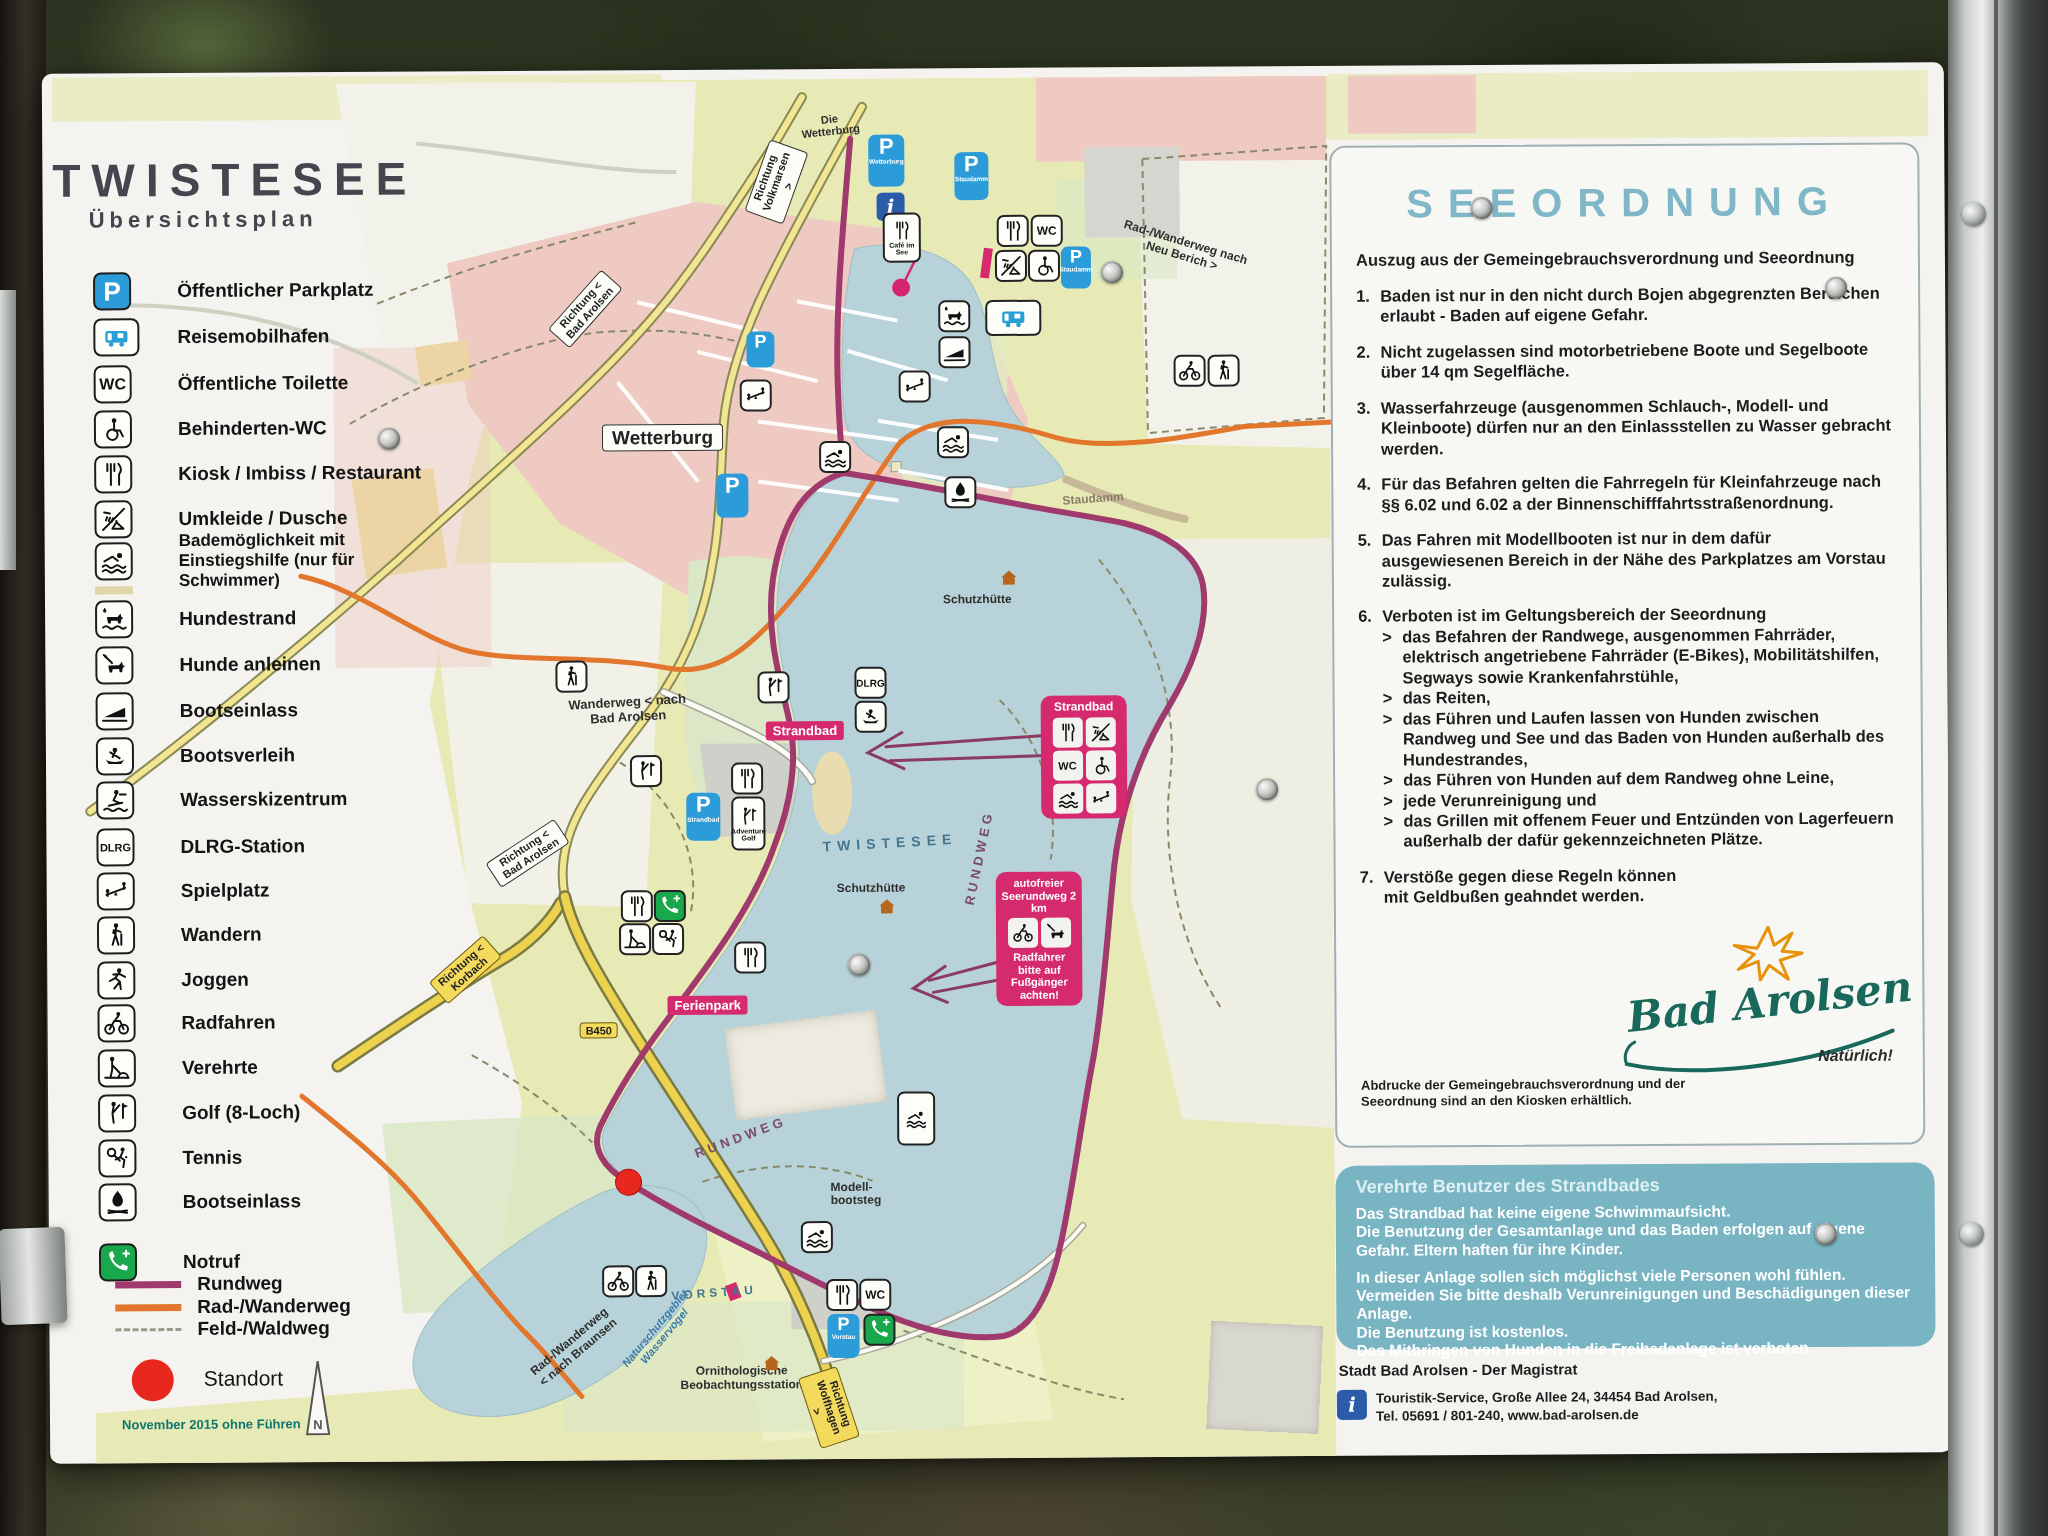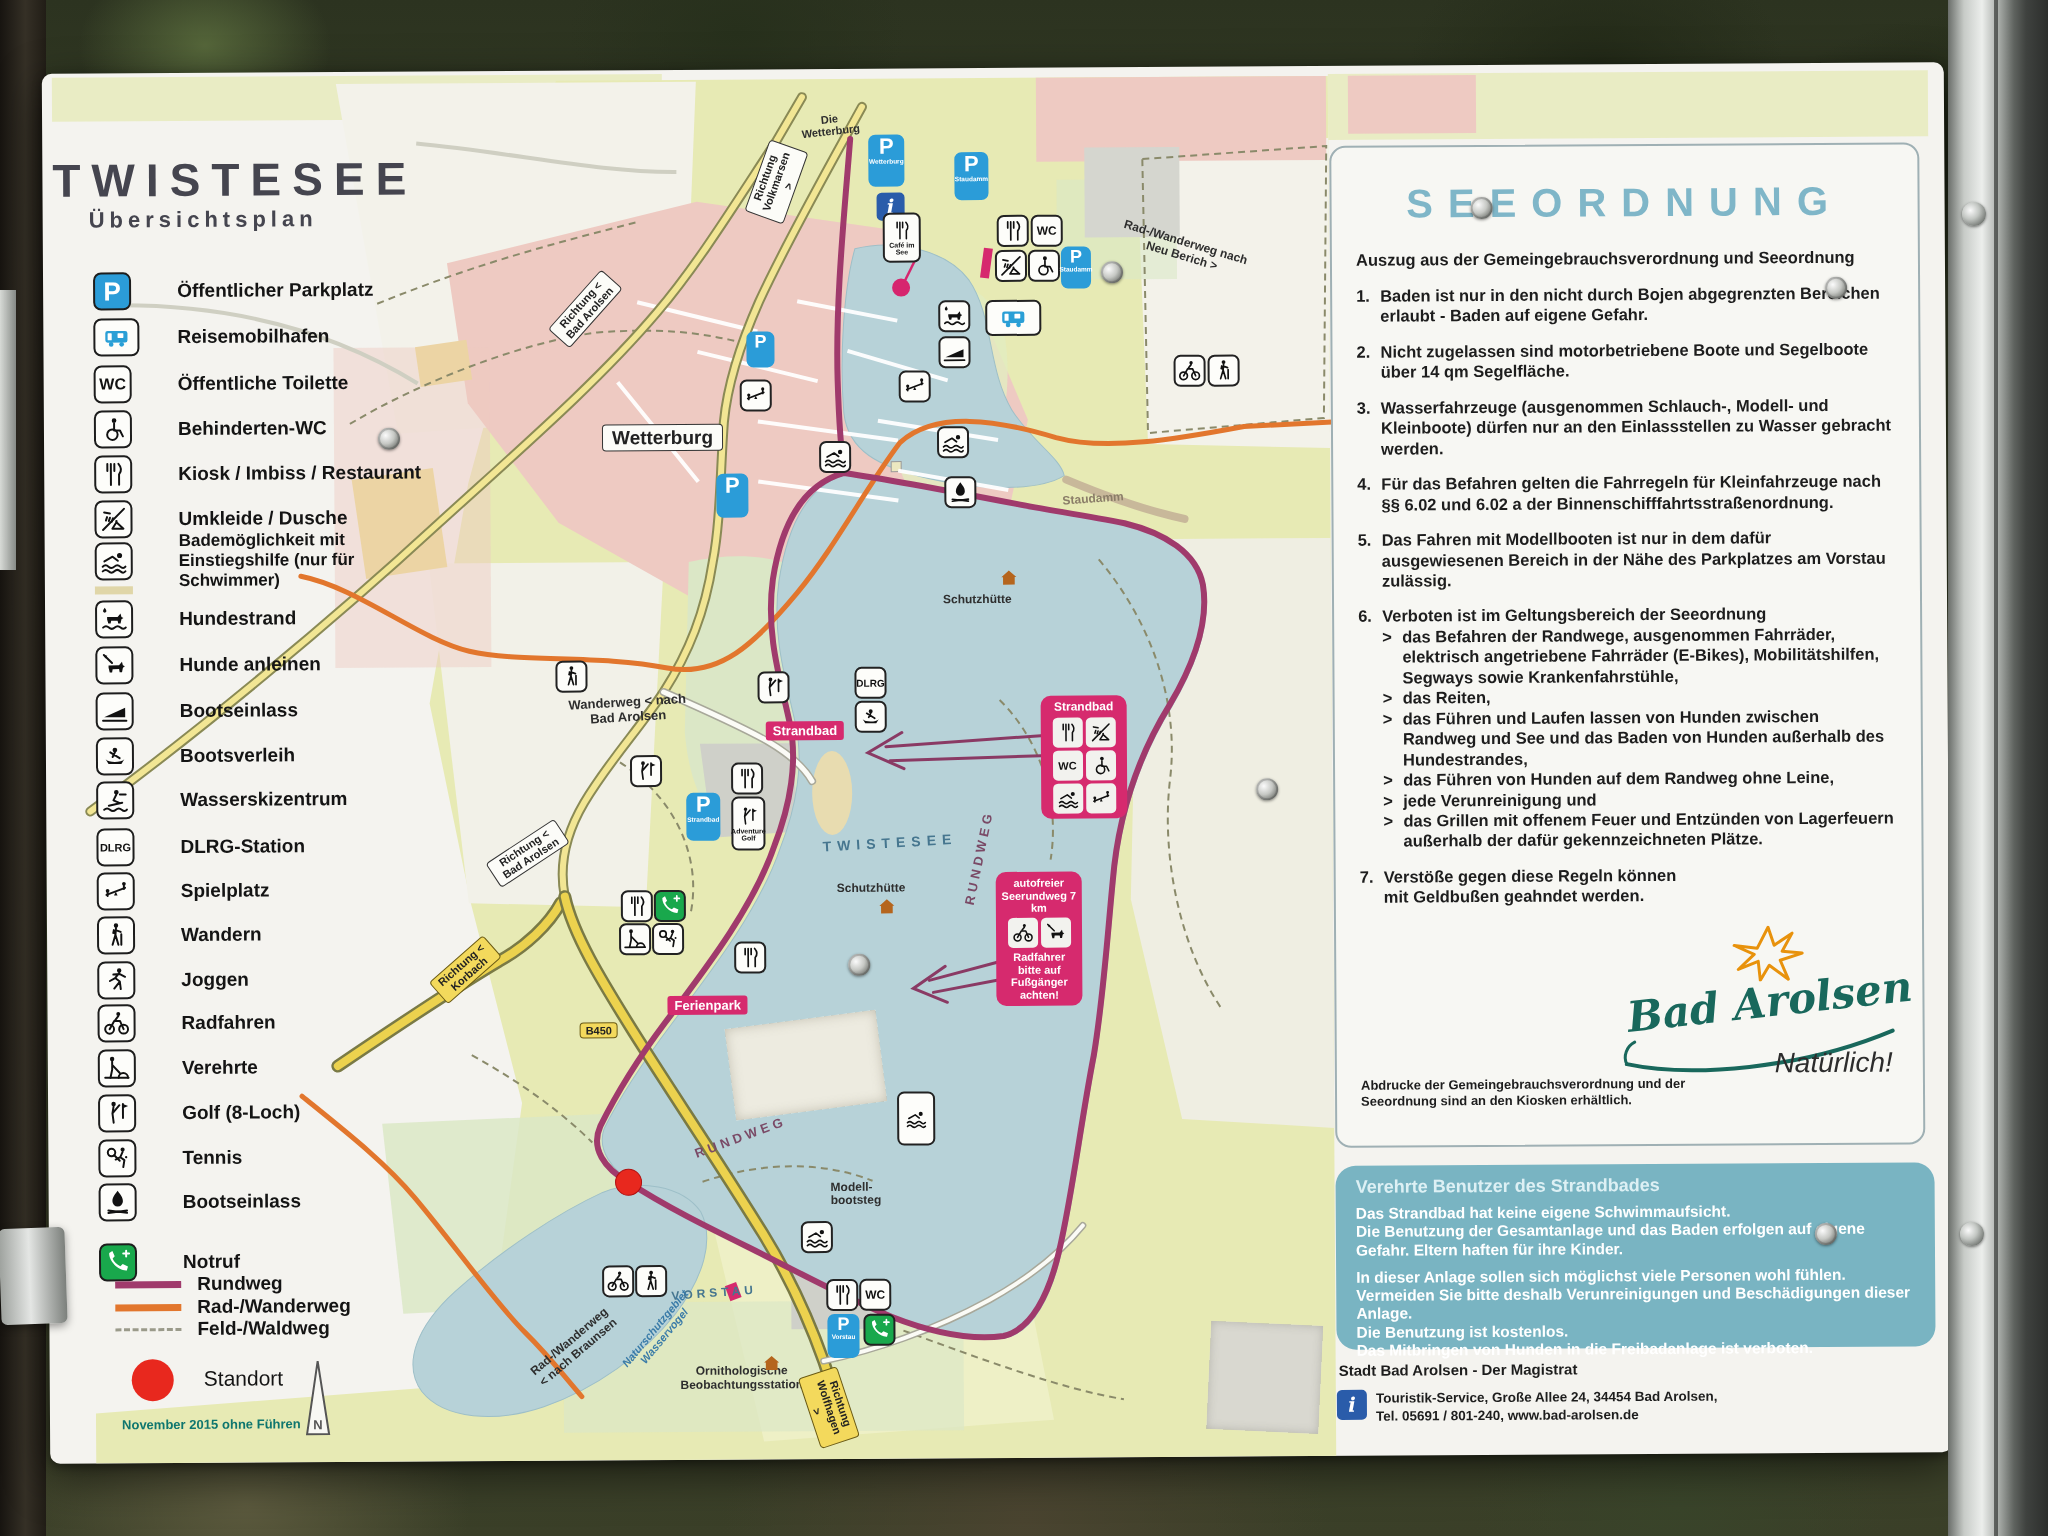--- a/index.html
+++ b/index.html
@@ -99,21 +99,21 @@
   .rule6wrap{margin-bottom:15px;font-size:16.5px;line-height:1.24;font-weight:700;color:#1d1d1d;}
   .sub{display:flex;margin-left:24px;}
   .sub .mark{width:20px;flex:0 0 auto;}
   .rule.r7 .rtext{max-width:320px;}
   .pnote{position:absolute;left:24px;bottom:36px;width:360px;font-size:13px;font-weight:700;color:#1d1d1d;line-height:1.25;}
   .logo{position:absolute;right:22px;bottom:44px;width:280px;height:170px;}
   .logo .star{position:absolute;left:110px;top:-4px;}
   .logo .bname{position:absolute;left:6px;top:48px;font-family:"DejaVu Serif",serif;font-style:italic;
     font-weight:700;font-size:42px;color:#19685c;transform:rotate(-6deg);white-space:nowrap;}
   .logo .swoosh{position:absolute;left:0px;top:96px;}
-  .logo .tagline{position:absolute;right:8px;top:118px;font-style:italic;font-size:28px;font-weight:400;color:#2c2c2c;}
+  .logo .tagline{position:absolute;right:8px;top:118px;font-style:italic;font-size:16px;font-weight:700;color:#2c2c2c;}
 
   
   .notice{left:1333px;top:1168px;width:599px;height:184px;box-sizing:border-box;background:#79b4c2;
     border-radius:20px;padding:11px 20px;color:#fff;}
   .notice .nh{font-size:18px;font-weight:700;color:#ddf0f4;margin-bottom:7px;}
   .notice p{margin:0;font-size:15.5px;font-weight:700;line-height:1.18;}
   .notice p.gap{margin-top:9px;}
 
   
   .f1{left:1335px;top:1364px;font-size:15px;font-weight:700;color:#1d1d1d;}
@@ -784,21 +784,21 @@
             </span>
           <span class="gt">
               <svg viewBox="0 0 24 24">
                 <use href="#s-seesaw"></use>
               </svg>
             </span>
         </div>
       </div>
 
       <div class="pinkbox" style="left:995px;top:872px;width:86px">
-        <div class="bt" style="font-size:11px">autofreier Seerundweg 7 km</div>
+        <div class="bt" style="font-size:11px">autofreier Seerundweg 2 km</div>
         <div class="grid">
           <span class="gt">
               <svg viewBox="0 0 24 24">
                 <use href="#s-bike"></use>
               </svg>
             </span>
           <span class="gt">
               <svg viewBox="0 0 24 24">
                 <use href="#s-dogl"></use>
               </svg>

